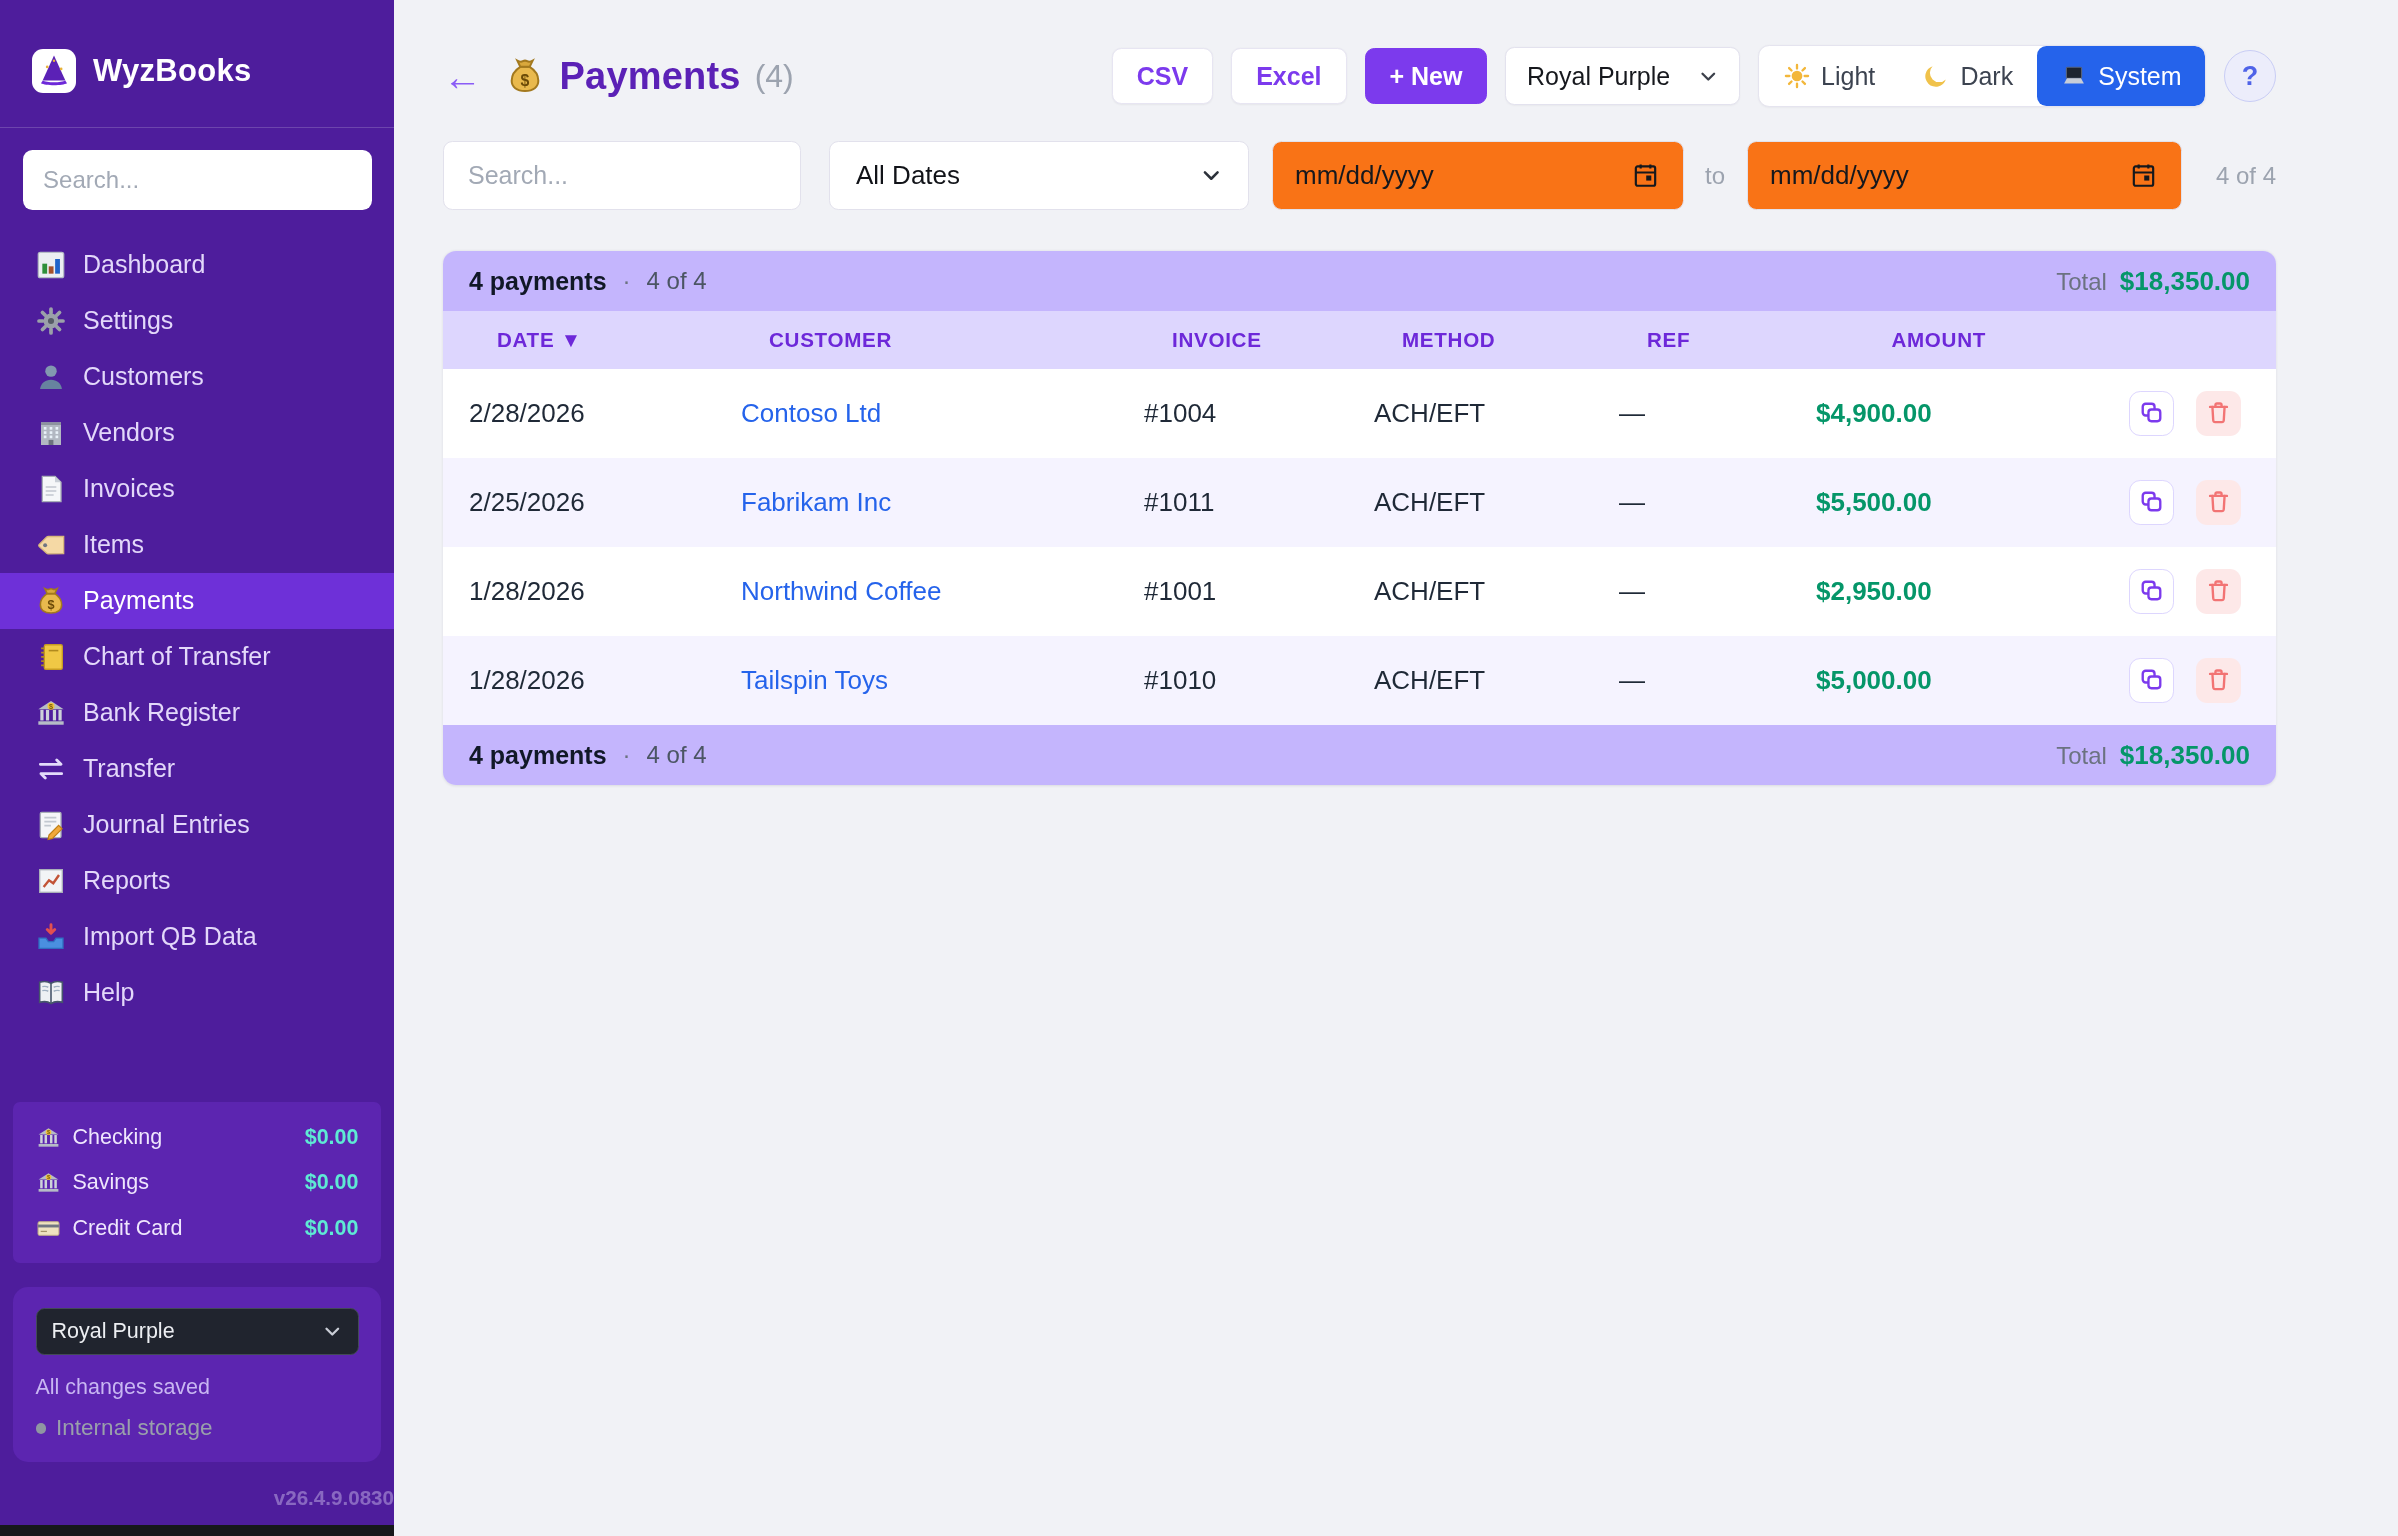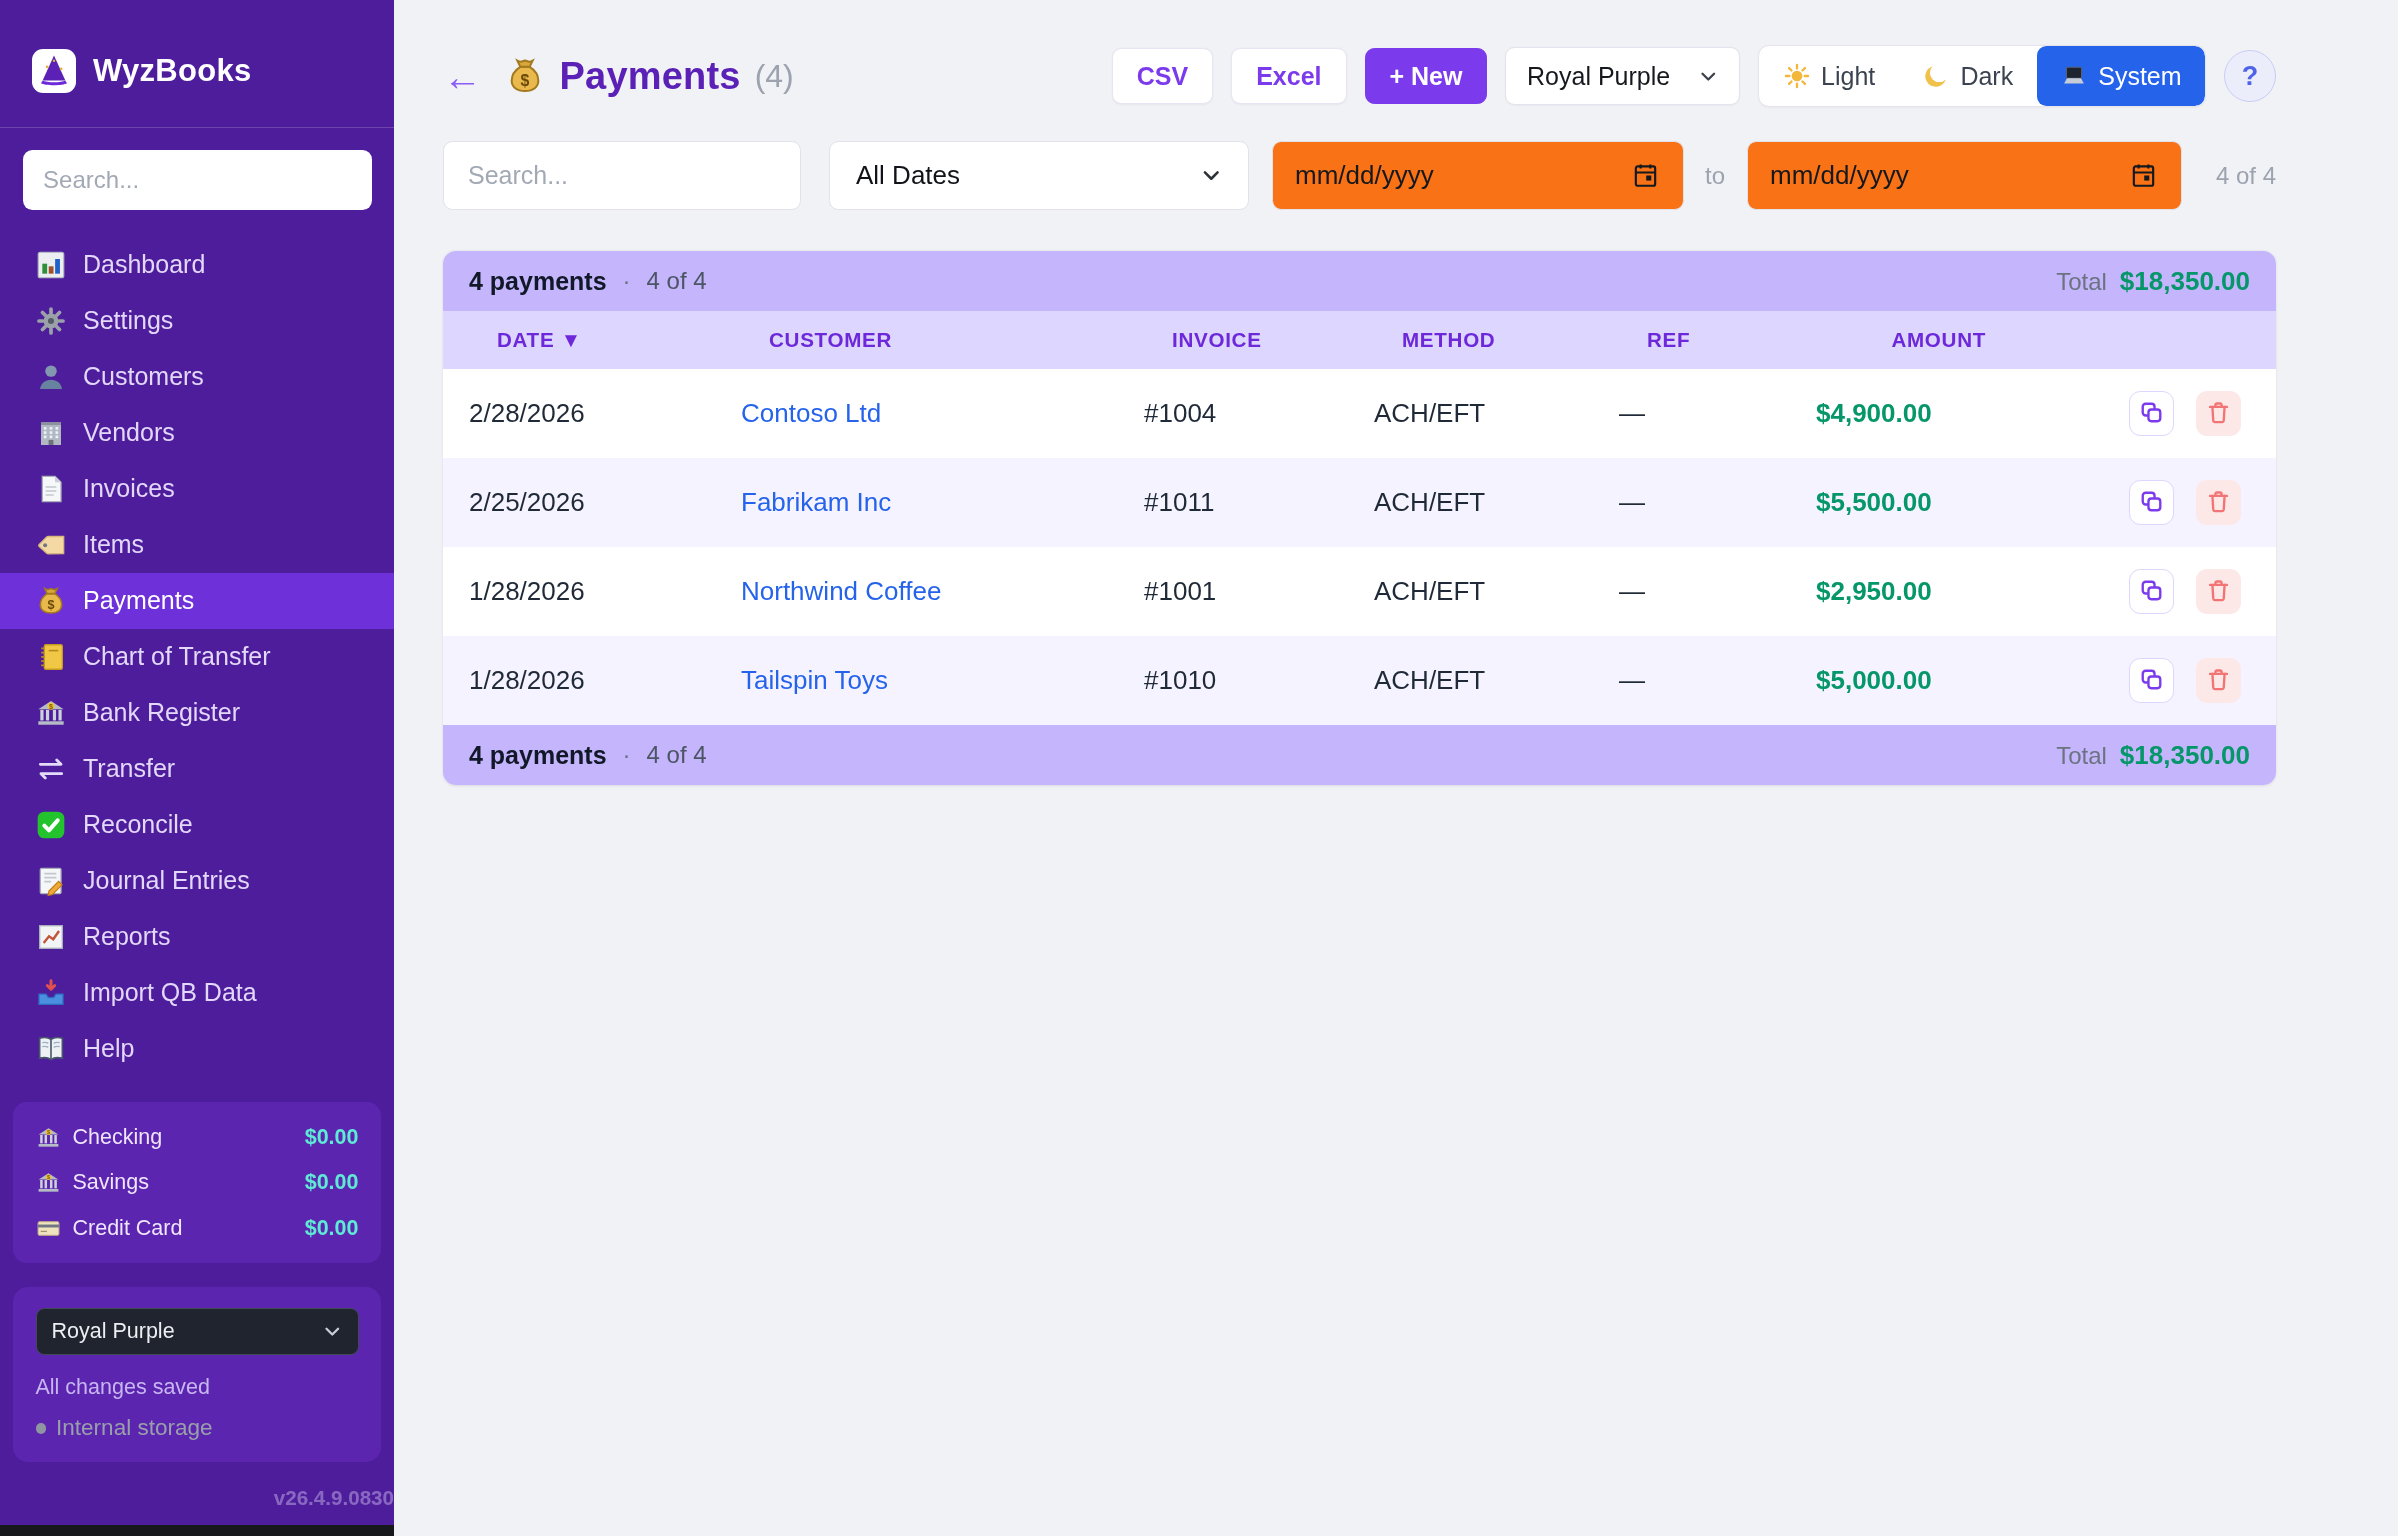--- a/index.html
+++ b/index.html
@@ -21,21 +21,21 @@
     font-size:24px;padding:0 20.6px;box-sizing:border-box;color:#333;outline:none;
     font-family:"Liberation Sans",sans-serif;
   }
   .side-search input::placeholder{color:#a2a9b5;}
   .nav{padding:9.4px 0 0;}
   .nav-item{display:flex;align-items:center;gap:16px;height:56px;padding-left:35px;font-size:25px;color:#e3d8fa;cursor:pointer;}
   .nav-item.active{background:#6e30d8;color:#ffffff;}
   .nav-icon{width:32px;height:32px;display:flex;flex:none;}
   .nav-icon svg{width:100%;height:100%;}
   .side-spacer{flex:1;}
-  .accounts-panel{margin:0 13px 24px;background:#5c25b0;border-radius:14px;padding:22.5px 22.5px;display:flex;flex-direction:column;gap:20.6px;}
+  .accounts-panel{margin:0 13px 24px;background:#5c25b0;border-radius:7px;padding:22.5px 22.5px;display:flex;flex-direction:column;gap:20.6px;}
   .acct-row{display:flex;align-items:center;gap:12px;font-size:21.5px;color:#efe6fd;}
   .acct-icon{width:25px;height:25px;display:flex;flex:none;}
   .acct-icon svg{width:100%;height:100%;}
   .acct-val{margin-left:auto;color:#5eead4;font-weight:700;}
   .theme-panel{margin:0 13px;background:#5c25b0;border-radius:15px;padding:20.6px 22.5px;}
   .theme-select{height:45px;background:#20242e;border:0.9px solid #434a57;border-radius:8.4px;color:#eceef2;font-size:21.5px;display:flex;align-items:center;justify-content:space-between;padding:0 15px;cursor:pointer;}
   .theme-select .chev{width:20.6px;height:20.6px;color:#c9cdd6;display:flex;}
   .theme-select .chev svg{width:100%;height:100%;}
   .saved-note{margin-top:20.6px;font-size:21.5px;color:#c8b6f2;}
   .storage-note{margin-top:15px;font-size:22.5px;color:#9aa0ab;display:flex;align-items:center;gap:10.3px;}
@@ -234,29 +234,20 @@
         <span class="nav-icon">
           <svg viewBox="0 0 24 24" fill="none" stroke="#e4dbfa" stroke-width="2.1" stroke-linecap="round" stroke-linejoin="round">
             <path d="M4 8.5h15.5M16.3 5.3l3.2 3.2M4.5 15.5H20M7.7 18.7l-3.2-3.2"></path>
           </svg>
         </span>
         <span class="nav-label">Transfer</span>
       </div>
       <div class="nav-item">
         <span class="nav-icon">
           <svg viewBox="0 0 24 24">
-            <rect x="2" y="2" width="20" height="20" rx="5" fill="#23c32d"></rect>
-            <path d="M7 12.5l3.5 3.5L17 8.5" stroke="#ffffff" stroke-width="3" fill="none" stroke-linecap="round" stroke-linejoin="round"></path>
-          </svg>
-        </span>
-        <span class="nav-label">Reconcile</span>
-      </div>
-      <div class="nav-item">
-        <span class="nav-icon">
-          <svg viewBox="0 0 24 24">
             <rect x="4" y="2.5" width="15.5" height="19" rx="1" fill="#f5f6f8" stroke="#a9afb8"></rect>
             <path d="M7 6.5h9M7 9.5h9M7 12.5h5" stroke="#c2c8d0" stroke-width="1.2"></path>
             <path d="M10.5 19.5l7.2-7.2 2.6 2.6-7.2 7.2-3.3.7z" fill="#f2a93b" stroke="#bf7f16" stroke-width=".9"></path>
           </svg>
         </span>
         <span class="nav-label">Journal Entries</span>
       </div>
       <div class="nav-item">
         <span class="nav-icon">
           <svg viewBox="0 0 24 24">

